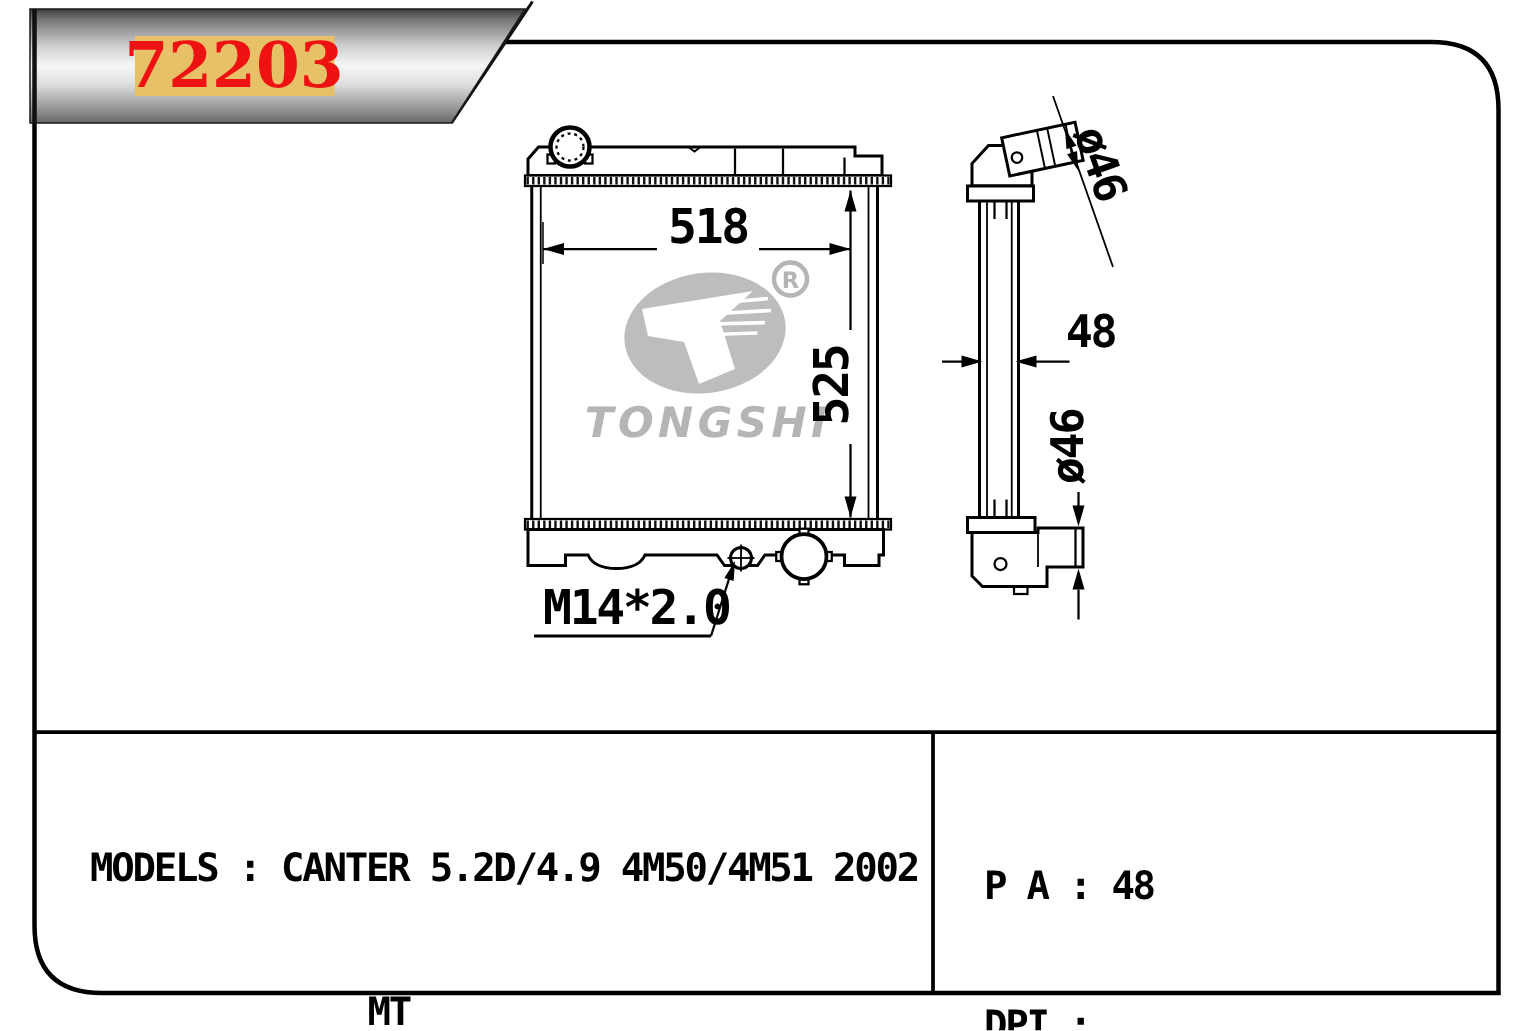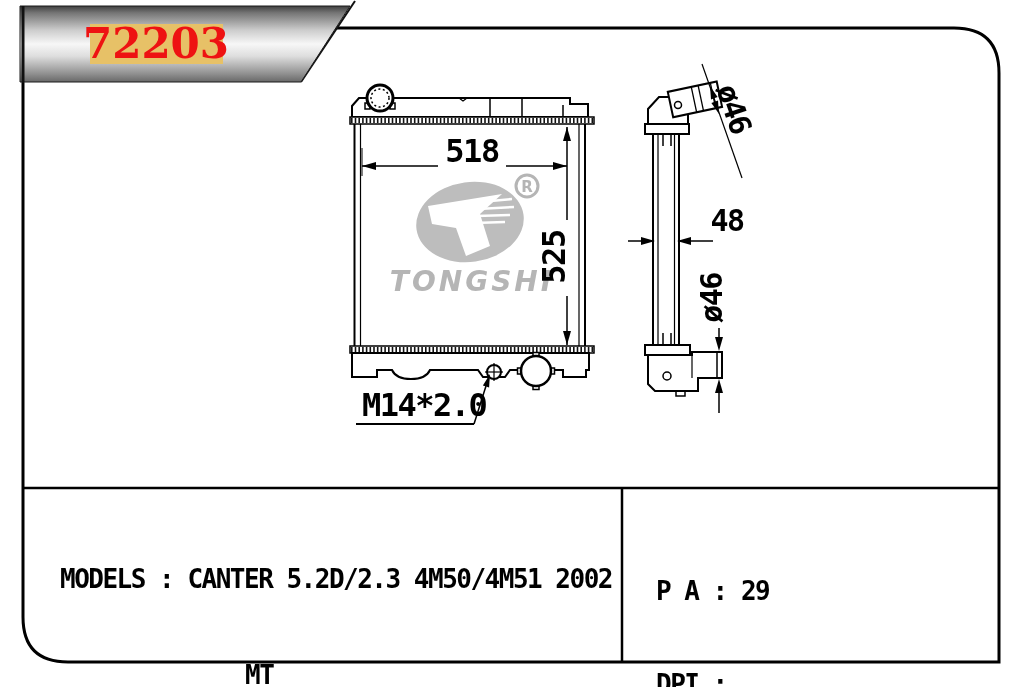--- a/index.html
+++ b/index.html
@@ -178,26 +178,26 @@
     <g>
       <line x1="301" y1="82" x2="355" y2="1" stroke="#111" stroke-width="2"></line>
       <polygon points="20,6 350,6 301,82 20,82" fill="url(#gMetal)" stroke="#1a1a1a" stroke-width="1"></polygon>
       <rect x="90" y="24" width="133" height="40" fill="#e7c167"></rect>
       <text class="badge-num" x="156" y="58" text-anchor="middle">72203</text>
       <line x1="23" y1="6" x2="23" y2="82" stroke="#111" stroke-width="3"></line>
     </g>
   </svg>
 
   <div class="specs specs-left">
-    <div>MODELS : CANTER 5.2D/2.3 4M50/4M51 2002</div>
+    <div>MODELS : CANTER 5.2D/4.9 4M50/4M51 2002</div>
     <div class="indent">MT</div>
     
     
     
   </div>
   <div class="specs specs-right">
-    <div>P A : 29</div>
+    <div>P A : 48</div>
     <div>DPI :</div>
     
     
   </div>
 
 </div>
 
 </body></html>

